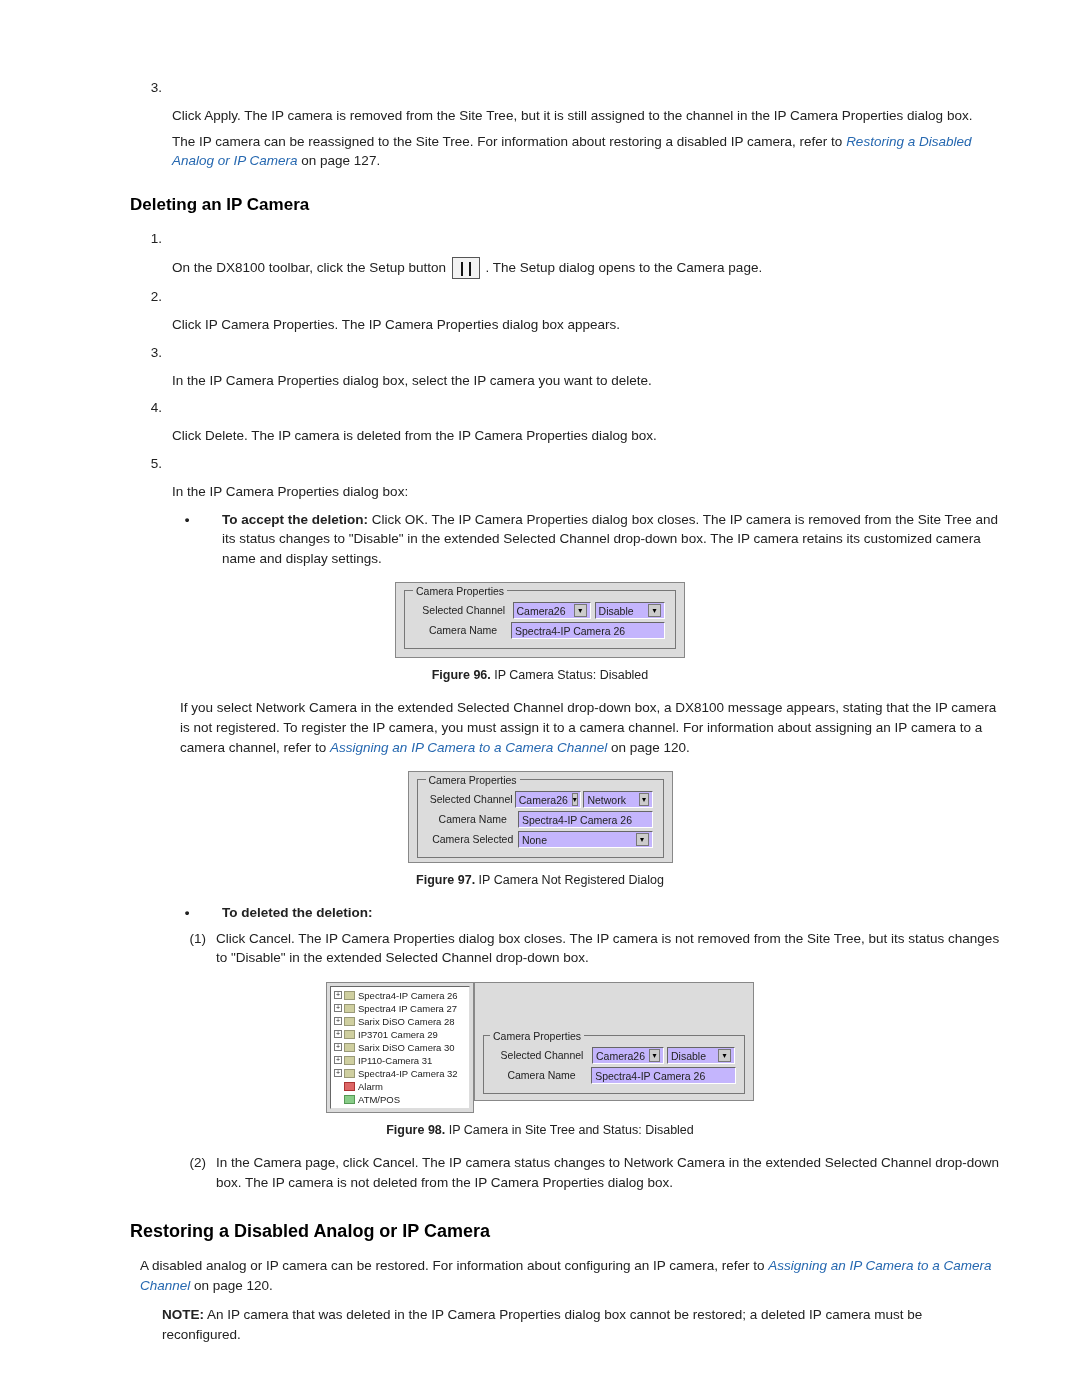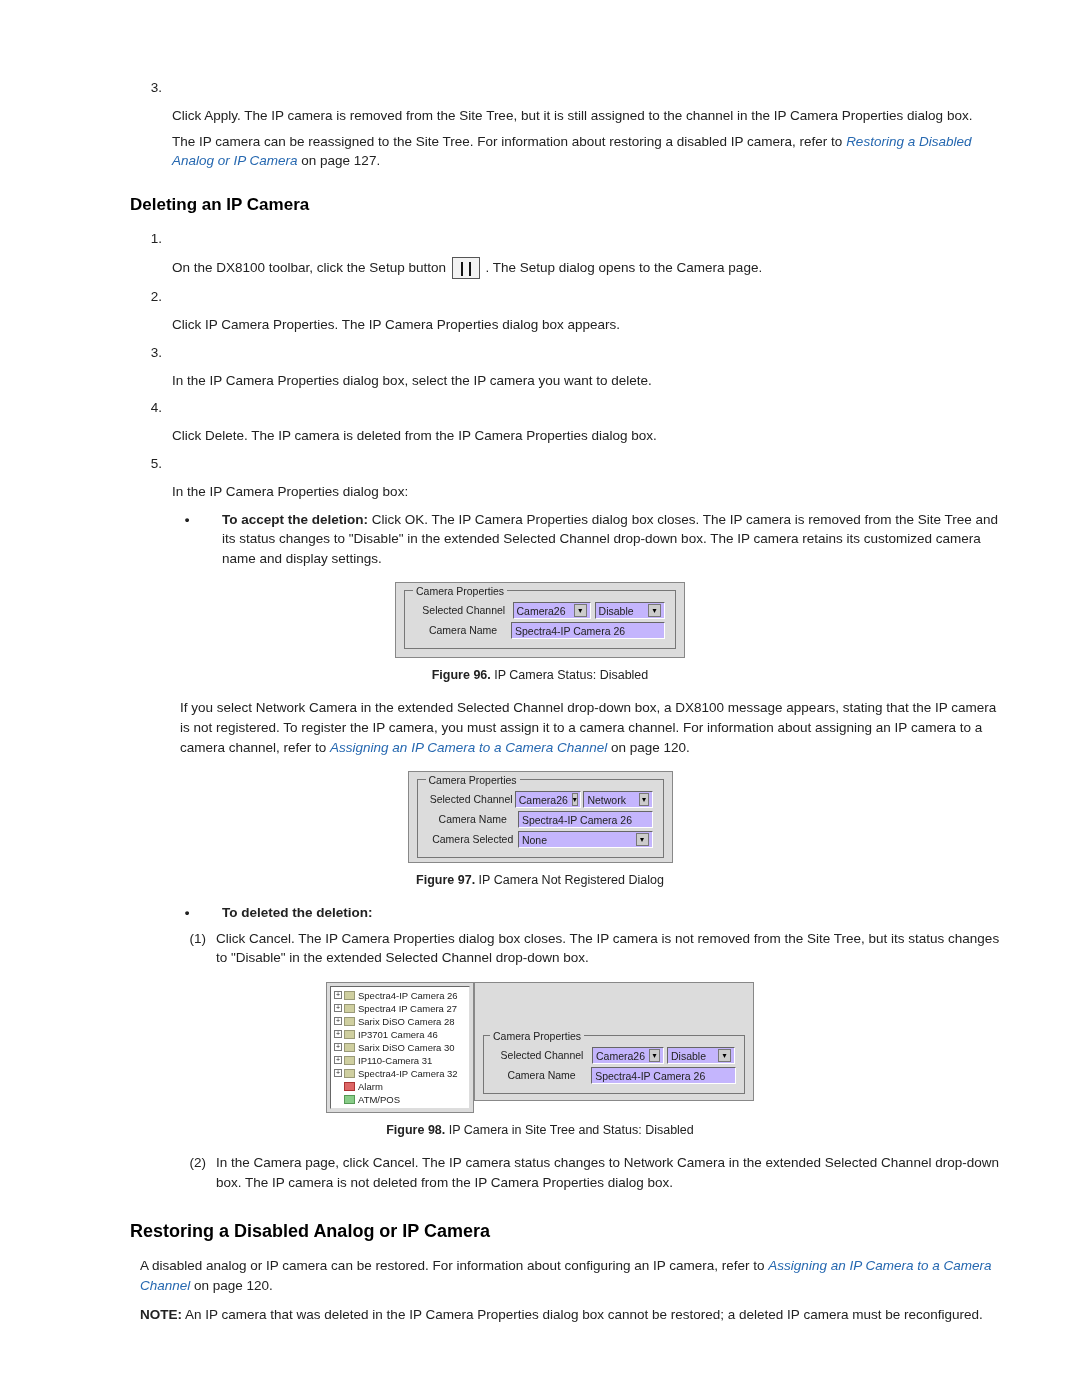--- a/index.html
+++ b/index.html
@@ -262,21 +262,21 @@
             <span>Spectra4 IP Camera 27</span>
           </div>
         <div class="ti">
             <span class="exp">+</span>
             <span class="ic"></span>
             <span>Sarix DiSO Camera 28</span>
           </div>
         <div class="ti">
             <span class="exp">+</span>
             <span class="ic"></span>
-            <span>IP3701 Camera 46</span>
+            <span>IP3701 Camera 29</span>
           </div>
         <div class="ti">
             <span class="exp">+</span>
             <span class="ic"></span>
             <span>Sarix DiSO Camera 30</span>
           </div>
         <div class="ti">
             <span class="exp">+</span>
             <span class="ic"></span>
             <span>IP110-Camera 31</span>
@@ -329,20 +329,20 @@
 <div class="subnum-row indent2">
   <div class="sn">(2)</div>
   <div class="body">In the Camera page, click Cancel. The IP camera status changes to Network Camera in the extended Selected Channel drop-down box. The IP camera is not deleted from the IP Camera Properties dialog box.</div>
 </div>
 
 <div class="head-blue lg" style="margin-left:50px">Restoring a Disabled Analog or IP Camera</div>
 
 <div style="margin-left:60px;margin-bottom:10px">
   <span>A disabled analog or IP camera can be restored. For information about configuring an IP camera, refer to </span><span class="link">Assigning an IP Camera to a Camera Channel</span><span> on page 120.</span>
 </div>
-<div style="margin-left:60px">
+<div style="margin-left:82px">
   <b>NOTE:</b><span> An IP camera that was deleted in the IP Camera Properties dialog box cannot be restored; a deleted IP camera must be reconfigured.</span>
 </div>
 
 <div class="footer">
   <span>C2631M-C (7/09)</span>
   <span>127</span>
 </div>
 
 </body></html>

